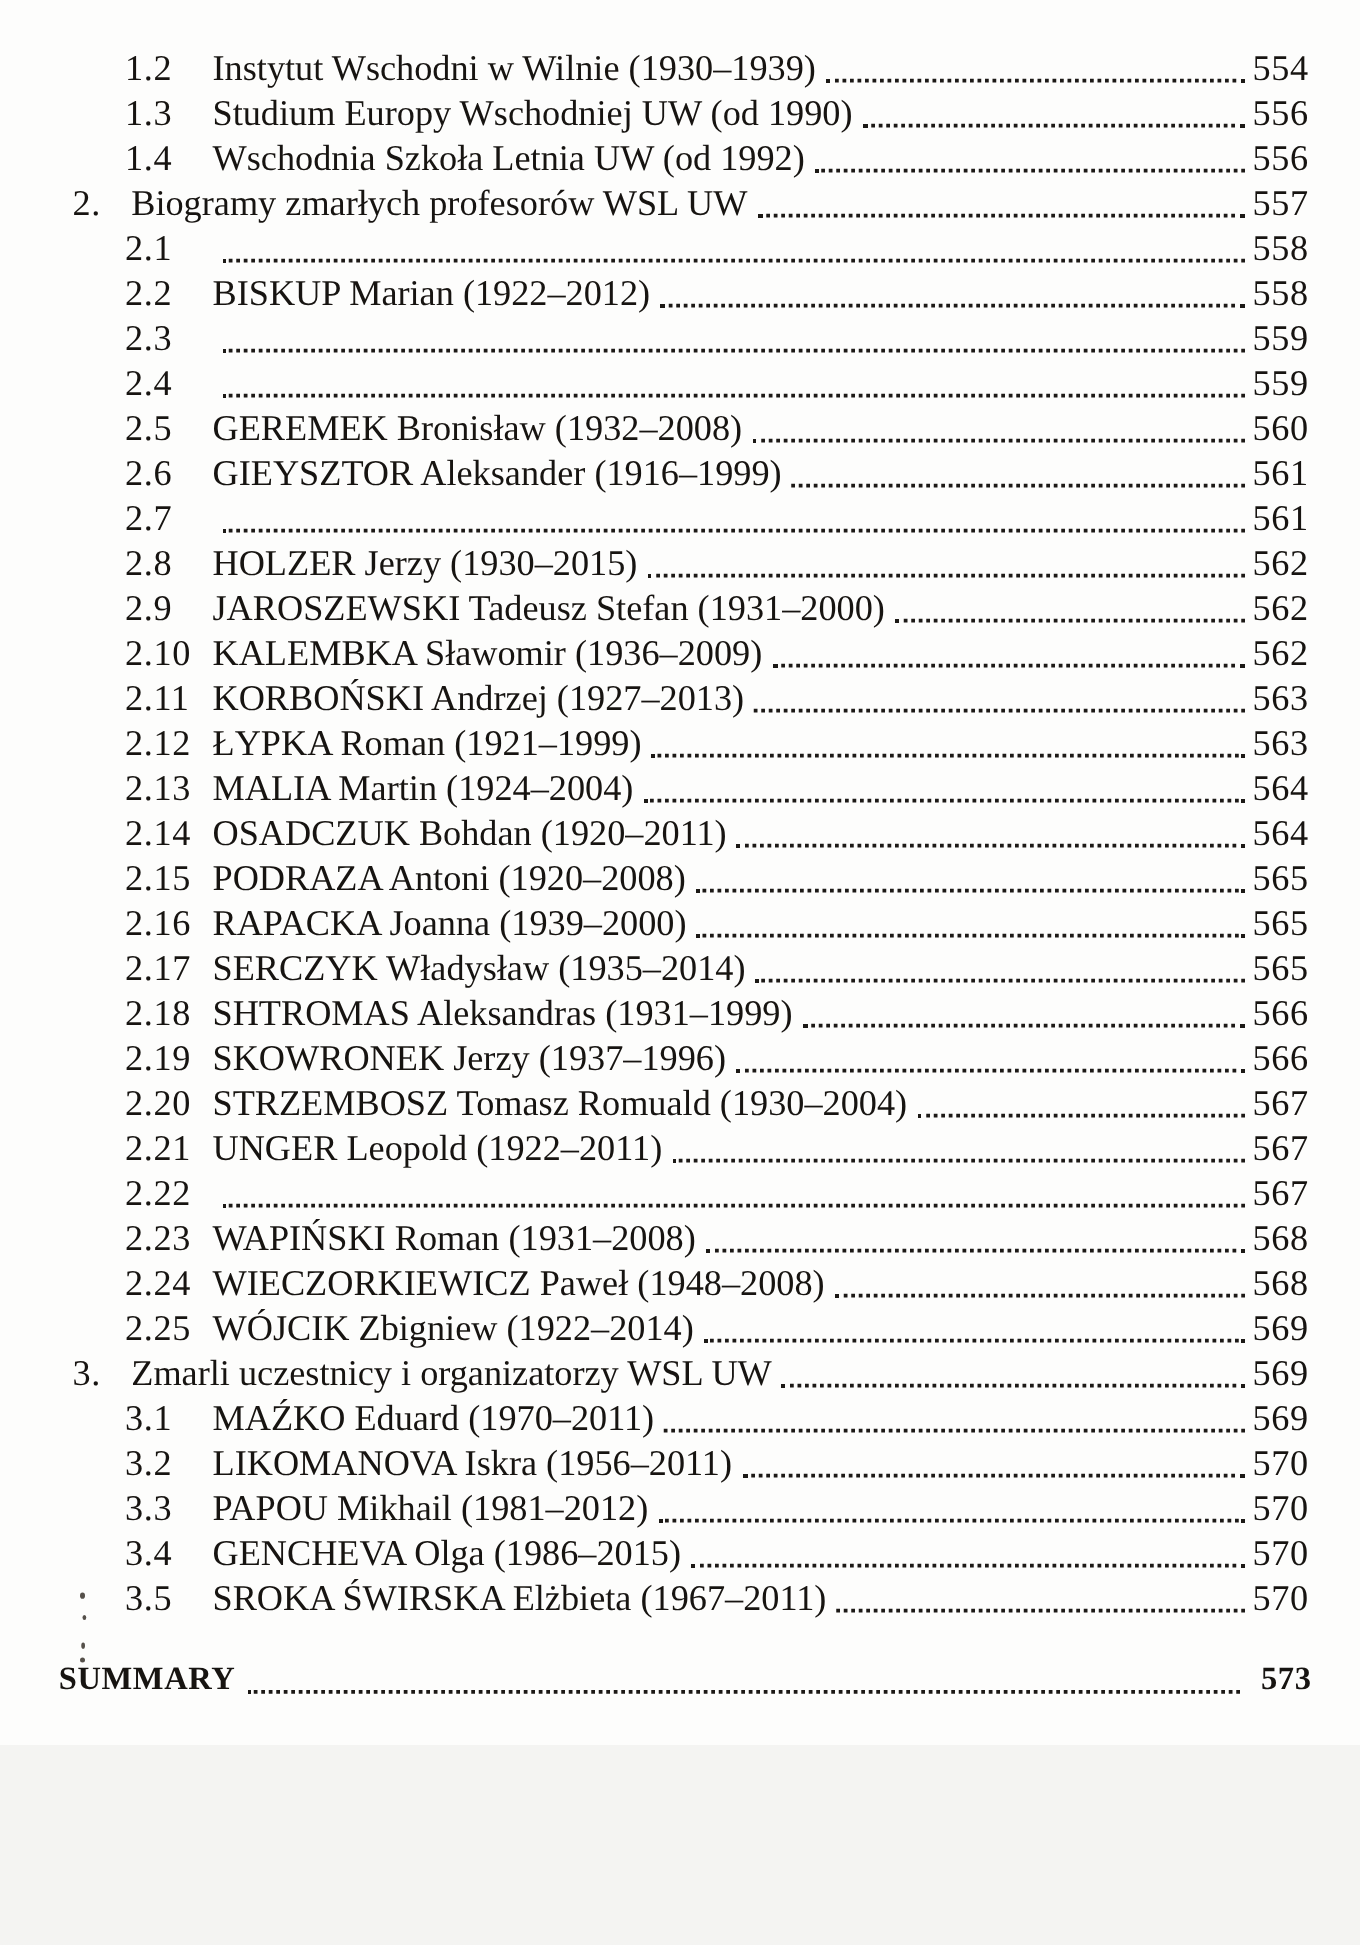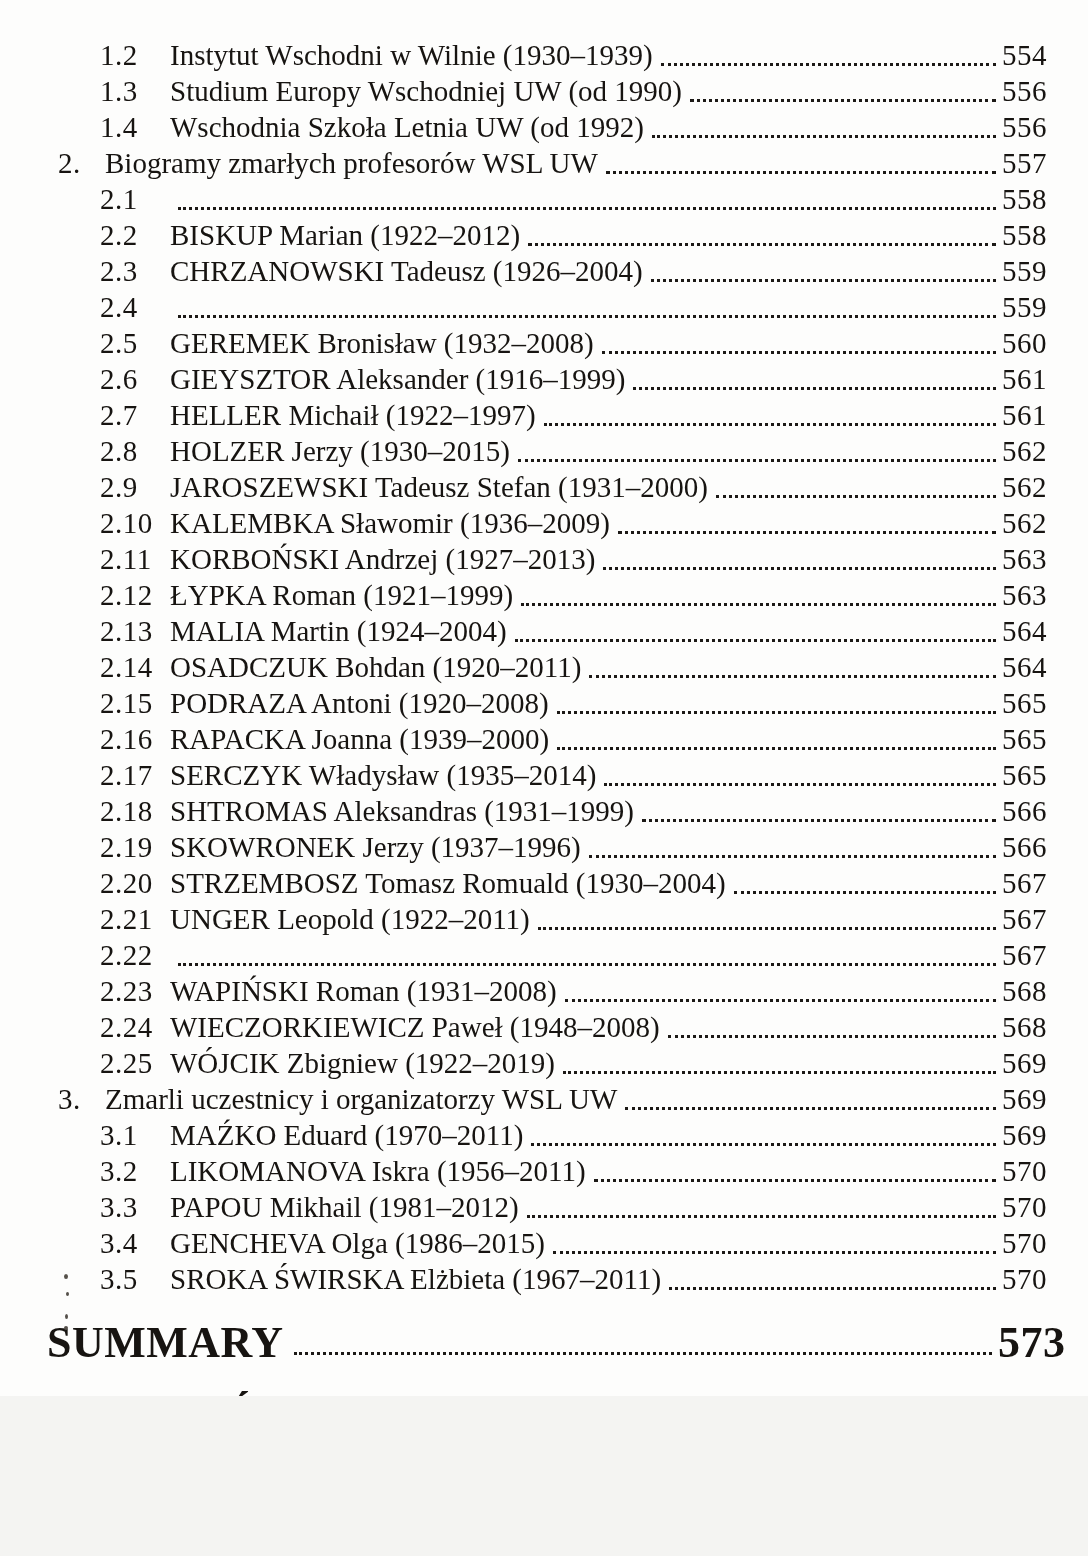--- a/index.html
+++ b/index.html
@@ -42,21 +42,21 @@
     flex: none;
     width: 58px;
     text-align: left;
     letter-spacing: 0.5px;
   }
   .backmatter { margin-top: 26px; }
   .bm-row {
     display: flex;
     align-items: stretch;
     line-height: 40px;
-    font-size: 44px;
+    font-size: 26px;
     font-weight: bold;
     margin-bottom: 32px;
     white-space: nowrap;
     letter-spacing: 0.5px;
   }
   .bm-row .label { flex: none; margin-left: 47px; }
   .bm-row .dots {
     flex: 1 1 auto;
     border-bottom: 3.8px dotted #1c1916;
     margin: 0 6px 8px 10px;
@@ -115,21 +115,20 @@
 
   <div class="row lvl2">
     <span class="num">2.2</span>
     <span class="label">BISKUP Marian (1922–2012)</span>
     <span class="dots"></span>
     <span class="pagenum">558</span>
   </div>
 
   <div class="row lvl2">
     <span class="num">2.3</span>
-    <span class="label">CHRZANOWSKI Tadeusz (1926–2004)</span>
     <span class="dots"></span>
     <span class="pagenum">559</span>
   </div>
 
   <div class="row lvl2">
     <span class="num">2.4</span>
     <span class="dots"></span>
     <span class="pagenum">559</span>
   </div>
 
@@ -142,21 +141,20 @@
 
   <div class="row lvl2">
     <span class="num">2.6</span>
     <span class="label">GIEYSZTOR Aleksander (1916–1999)</span>
     <span class="dots"></span>
     <span class="pagenum">561</span>
   </div>
 
   <div class="row lvl2">
     <span class="num">2.7</span>
-    <span class="label">HELLER Michaił (1922–1997)</span>
     <span class="dots"></span>
     <span class="pagenum">561</span>
   </div>
 
   <div class="row lvl2">
     <span class="num">2.8</span>
     <span class="label">HOLZER Jerzy (1930–2015)</span>
     <span class="dots"></span>
     <span class="pagenum">562</span>
   </div>
@@ -267,21 +265,21 @@
 
   <div class="row lvl2">
     <span class="num">2.24</span>
     <span class="label">WIECZORKIEWICZ Paweł (1948–2008)</span>
     <span class="dots"></span>
     <span class="pagenum">568</span>
   </div>
 
   <div class="row lvl2">
     <span class="num">2.25</span>
-    <span class="label">WÓJCIK Zbigniew (1922–2019)</span>
+    <span class="label">WÓJCIK Zbigniew (1922–2014)</span>
     <span class="dots"></span>
     <span class="pagenum">569</span>
   </div>
 
   <div class="row lvl1">
     <span class="num">3.</span>
     <span class="label">Zmarli uczestnicy i organizatorzy WSL UW</span>
     <span class="dots"></span>
     <span class="pagenum">569</span>
   </div>

